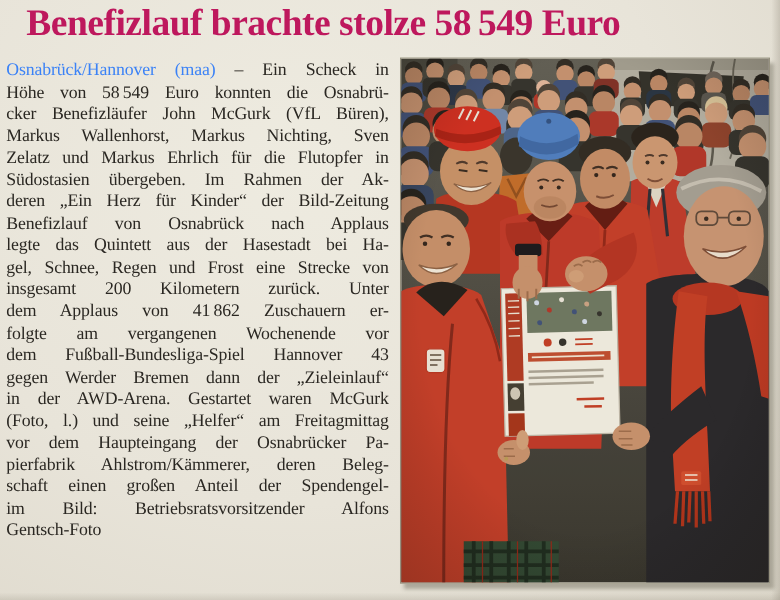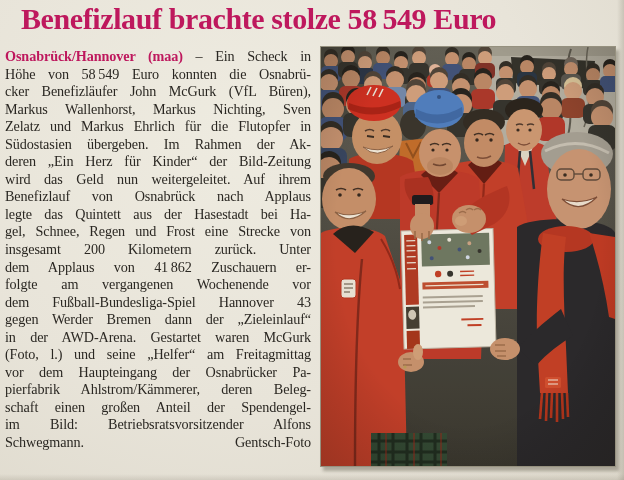--- a/index.html
+++ b/index.html
@@ -20,21 +20,21 @@
     letter-spacing:-0.4px;white-space:nowrap;
   }
   .body-col{
     position:absolute;left:5px;top:48px;width:306px;height:422px;
     font-size:14.2px;color:#2a2722;
   }
   .bline{
     height:17.55px;line-height:17.55px;white-space:nowrap;overflow:visible;
     text-align:justify;text-align-last:justify;letter-spacing:-0.1px;
   }
-  .bline b{font-weight:700;color:#be185d;margin-top:18px;}
+  .bline b{font-weight:400;color:#3b82f6;margin-top:18px;}
   .bline.split{display:flex;justify-content:space-between;text-align:left;text-align-last:auto;}
   figure.photo{
     position:absolute;left:320px;top:46px;width:294px;height:419px;margin:0;
     background:#f6f3ea;border:1px solid #96917f;
     box-shadow:3px 4px 3px rgba(105,99,84,0.45), inset 0 0 0 1px #e2ddd0;
   }
   figure.photo svg{display:block;width:294px;height:419px;}
 </style>
 </head>
 <body>
@@ -44,37 +44,35 @@
   <h1 class="headline">Benefizlauf brachte stolze 58 549 Euro</h1>
 
   <div class="body-col">
       <div class="bline"><b>Osnabrück/Hannover (maa)</b> – Ein Scheck in</div>
       <div class="bline">Höhe von 58 549 Euro konnten die Osnabrü-</div>
       <div class="bline">cker Benefizläufer John McGurk (VfL Büren),</div>
       <div class="bline">Markus Wallenhorst, Markus Nichting, Sven</div>
       <div class="bline">Zelatz und Markus Ehrlich für die Flutopfer in</div>
       <div class="bline">Südostasien übergeben. Im Rahmen der Ak-</div>
       <div class="bline">deren „Ein Herz für Kinder“ der Bild-Zeitung</div>
-      <div class="bline">wird das Geld nun weitergeleitet. Auf ihrem</div>
       <div class="bline">Benefizlauf von Osnabrück nach Applaus</div>
       <div class="bline">legte das Quintett aus der Hasestadt bei Ha-</div>
       <div class="bline">gel, Schnee, Regen und Frost eine Strecke von</div>
       <div class="bline">insgesamt 200 Kilometern zurück. Unter</div>
       <div class="bline">dem Applaus von 41 862 Zuschauern er-</div>
       <div class="bline">folgte am vergangenen Wochenende vor</div>
       <div class="bline">dem Fußball-Bundesliga-Spiel Hannover 43</div>
       <div class="bline">gegen Werder Bremen dann der „Zieleinlauf“</div>
       <div class="bline">in der AWD-Arena. Gestartet waren McGurk</div>
       <div class="bline">(Foto, l.) und seine „Helfer“ am Freitagmittag</div>
       <div class="bline">vor dem Haupteingang der Osnabrücker Pa-</div>
       <div class="bline">pierfabrik Ahlstrom/Kämmerer, deren Beleg-</div>
       <div class="bline">schaft einen großen Anteil der Spendengel-</div>
       <div class="bline">im Bild: Betriebsratsvorsitzender Alfons</div>
       <div class="bline split">
-        <span>Schwegmann.</span>
         <span>Gentsch-Foto</span>
       </div>
     </div>
 
   <figure class="photo">
     <svg viewBox="0 0 294 419" preserveAspectRatio="none" role="img" aria-label="Fünf Läufer in roten Jacken halten eine Urkunde vor einer Menschenmenge">
       <defs>
         <linearGradient id="bg" x1="0" y1="0" x2="0" y2="1">
           <stop offset="0" stop-color="#5d5c54"></stop>
             <stop offset="1" stop-color="#33322c"></stop>

